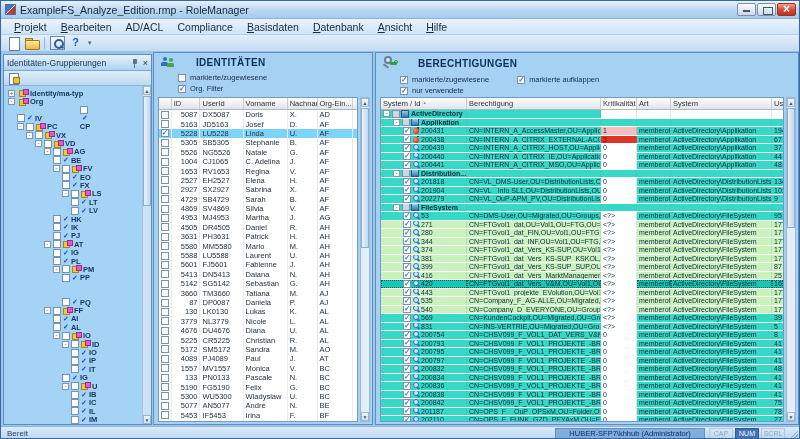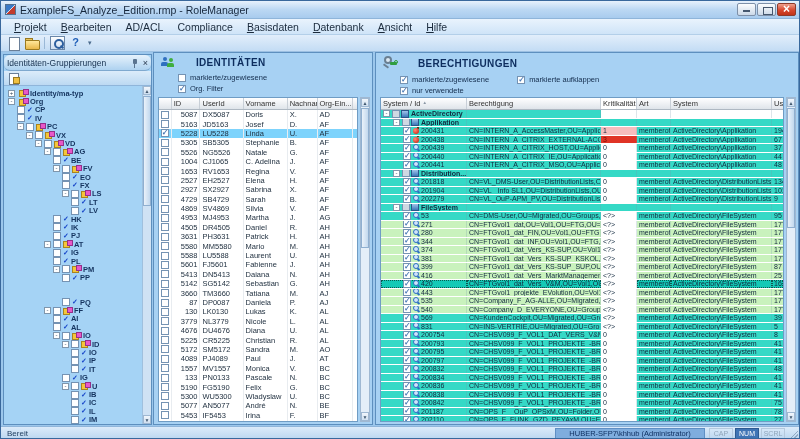--- a/index.html
+++ b/index.html
@@ -25,21 +25,21 @@
 .icon-newdoc::after{content:"";position:absolute;left:3px;top:1px;width:9px;height:12px;background:#fff;border:1px solid #6a7f98;}
 .icon-openfolder::after{content:"";position:absolute;left:1px;top:4px;width:13px;height:8px;background:linear-gradient(#ffe79a,#e8b84a);border:1px solid #9a7a20;border-radius:1px;}
 .icon-openfolder::before{content:"";position:absolute;left:1px;top:2px;width:6px;height:3px;background:#e8c35e;border:1px solid #9a7a20;border-bottom:none;}
 .icon-preview{border:1px solid #6a87a8;background:linear-gradient(#fdfefe,#cfdef0);}
 .icon-preview::after{content:"";position:absolute;left:3px;top:2px;width:6px;height:6px;border:2px solid #2d5f9e;border-radius:50%;}
 .icon-preview::before{content:"";position:absolute;left:9px;top:9px;width:4px;height:2px;background:#2d5f9e;transform:rotate(45deg);}
 .icon-help::after{content:"?";position:absolute;left:0;right:0;top:0;text-align:center;font-size:11px;font-weight:bold;color:#1f5fb8;}
 .tb-overflow{font-size:7px;color:#4a6a8c;margin-left:2px;}
 
 .dock{position:absolute;left:2px;top:53px;width:149px;height:371px;border:1px solid #5d8fbe;background:#a5d3f5;display:flex;flex-direction:column;}
-.dock-head{height:16px;background:linear-gradient(#e6f2fc,#aed2f0);display:flex;align-items:center;padding:0 3px;border-bottom:1px solid #7fa9cf;border-radius:6px;}
+.dock-head{height:16px;background:linear-gradient(#e6f2fc,#aed2f0);display:flex;align-items:center;padding:0 3px;border-bottom:1px solid #7fa9cf;}
 .dock-title{font-size:8.5px;color:#16304e;flex:1;white-space:nowrap;overflow:hidden;}
 .pin-icon{width:9px;height:10px;position:relative;margin-right:3px;}
 .pin-icon::after{content:"";position:absolute;left:2px;top:1px;width:4px;height:5px;background:#5a7490;border-radius:1px;}
 .pin-icon::before{content:"";position:absolute;left:3.5px;top:6px;width:1px;height:4px;background:#5a7490;}
 .close-x{font-size:9px;color:#2a3a50;line-height:10px;}
 .dock-tools{height:15px;background:linear-gradient(#dcecfa,#bcd9f2);border-bottom:1px solid #8fb5da;display:flex;align-items:center;padding-left:3px;}
 .icon-new-grouping{width:13px;height:12px;position:relative;}
 .icon-new-grouping::after{content:"";position:absolute;left:2px;top:1px;width:8px;height:10px;background:#fff;border:1px solid #6a7f98;}
 .icon-new-grouping::before{content:"";position:absolute;left:6px;top:5px;width:5px;height:5px;background:#f0c040;border:1px solid #9a7a20;z-index:2;}
 .tree{flex:1;overflow:hidden;position:relative;padding:3px 0 0 2px;}
@@ -182,21 +182,21 @@
     <div class="trow" style="padding-left: 2px;">
           <span class="exp">+</span>
           <span class="gicon"></span>
           <span class="tlabel">Identity/ma-typ</span>
         </div>
         <div class="trow" style="padding-left: 2px;">
           <span class="exp">-</span>
           <span class="gicon"></span>
           <span class="tlabel">Org</span>
         </div>
-        <div class="trow" style="padding-left: 11px;">
+        <div class="trow" style="padding-left: 11px; flex-direction: column;">
           <span class="cb"></span>
           <span class="tick">✓</span>
           <span class="tlabel">CP</span>
         </div>
         <div class="trow" style="padding-left: 11px;">
           <span class="cb"></span>
           <span class="tick">✓</span>
           <span class="tlabel">IV</span>
         </div>
         <div class="trow" style="padding-left: 11px;">

